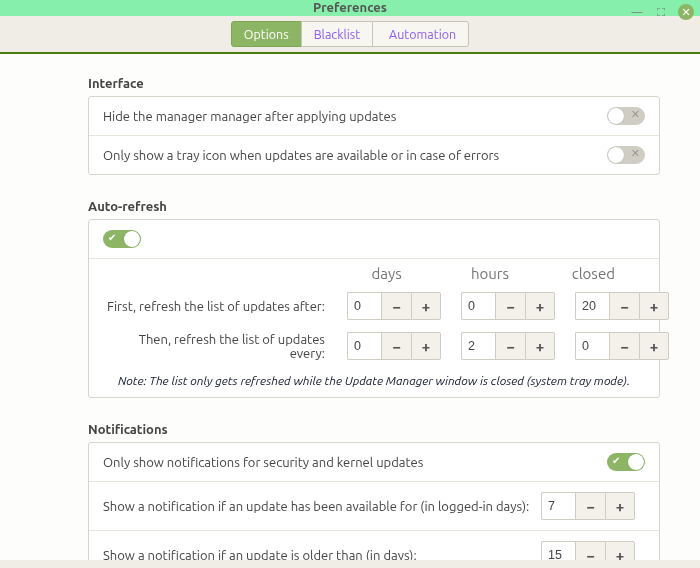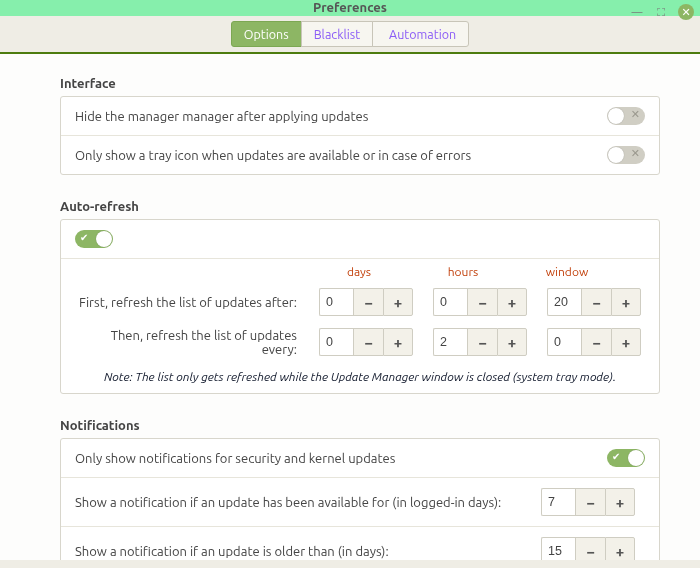--- a/index.html
+++ b/index.html
@@ -78,21 +78,21 @@
   .tabgroup .tab:last-child  { border-radius: 0 3px 3px 0; padding-left: 16px; }
   .tab.active {
     background: #8db664;
     border-color: #7ca753;
     color: #fff;
   }
   .content {
     background: #fdfdfc;
     height: calc(100% - 62px);
     overflow-y: auto;
-    padding: 12px 40px 24px 60px;
+    padding: 12px 40px 24px 88px;
   }
   .section-title {
     font-weight: 700;
     font-size: 13px;
     color: #444;
     margin: 10px 0 6px 0;
   }
   .panel {
     border: 1px solid #d8d6cc;
     border-radius: 3px;
@@ -135,22 +135,22 @@
   .toggle.on .knob { left: auto; right: 1px; }
   .toggle.on .mark {
     position: absolute;
     left: 5px; top: 2px;
     color: #fff;
     font-size: 10px;
   }
   .spin-header {
     display: flex;
     padding: 6px 14px 4px 14px;
-    color: #c2410c;
-    font-size: 12px;
+    color: #737373;
+    font-size: 15px;
   }
   .spin-header .lead { flex: 0 0 232px; }
   .spin-header .col { width: 104px; text-align: center; }
   .spin-row {
     display: flex;
     align-items: center;
     padding: 6px 14px;
     gap: 12px;
   }
   .spin-row .lead { flex: 0 0 232px; color: #444; text-align: right; padding-right: 10px; }
@@ -242,21 +242,21 @@
       <div class="toggle on">
         <span class="mark">✔</span>
         <div class="knob"></div>
       </div>
     </div>
 
     <div class="spin-header">
       <div class="lead"></div>
       <div class="col">days</div>
       <div class="col">hours</div>
-      <div class="col">window</div>
+      <div class="col">closed</div>
     </div>
 
     <div class="spin-row">
       <div class="lead">First, refresh the list of updates after:</div>
       <div class="spin">
         <input value="0" style="">
         <div class="btn minus">−</div>
         <div class="btn plus">+</div>
       </div>
       <div class="spin">

